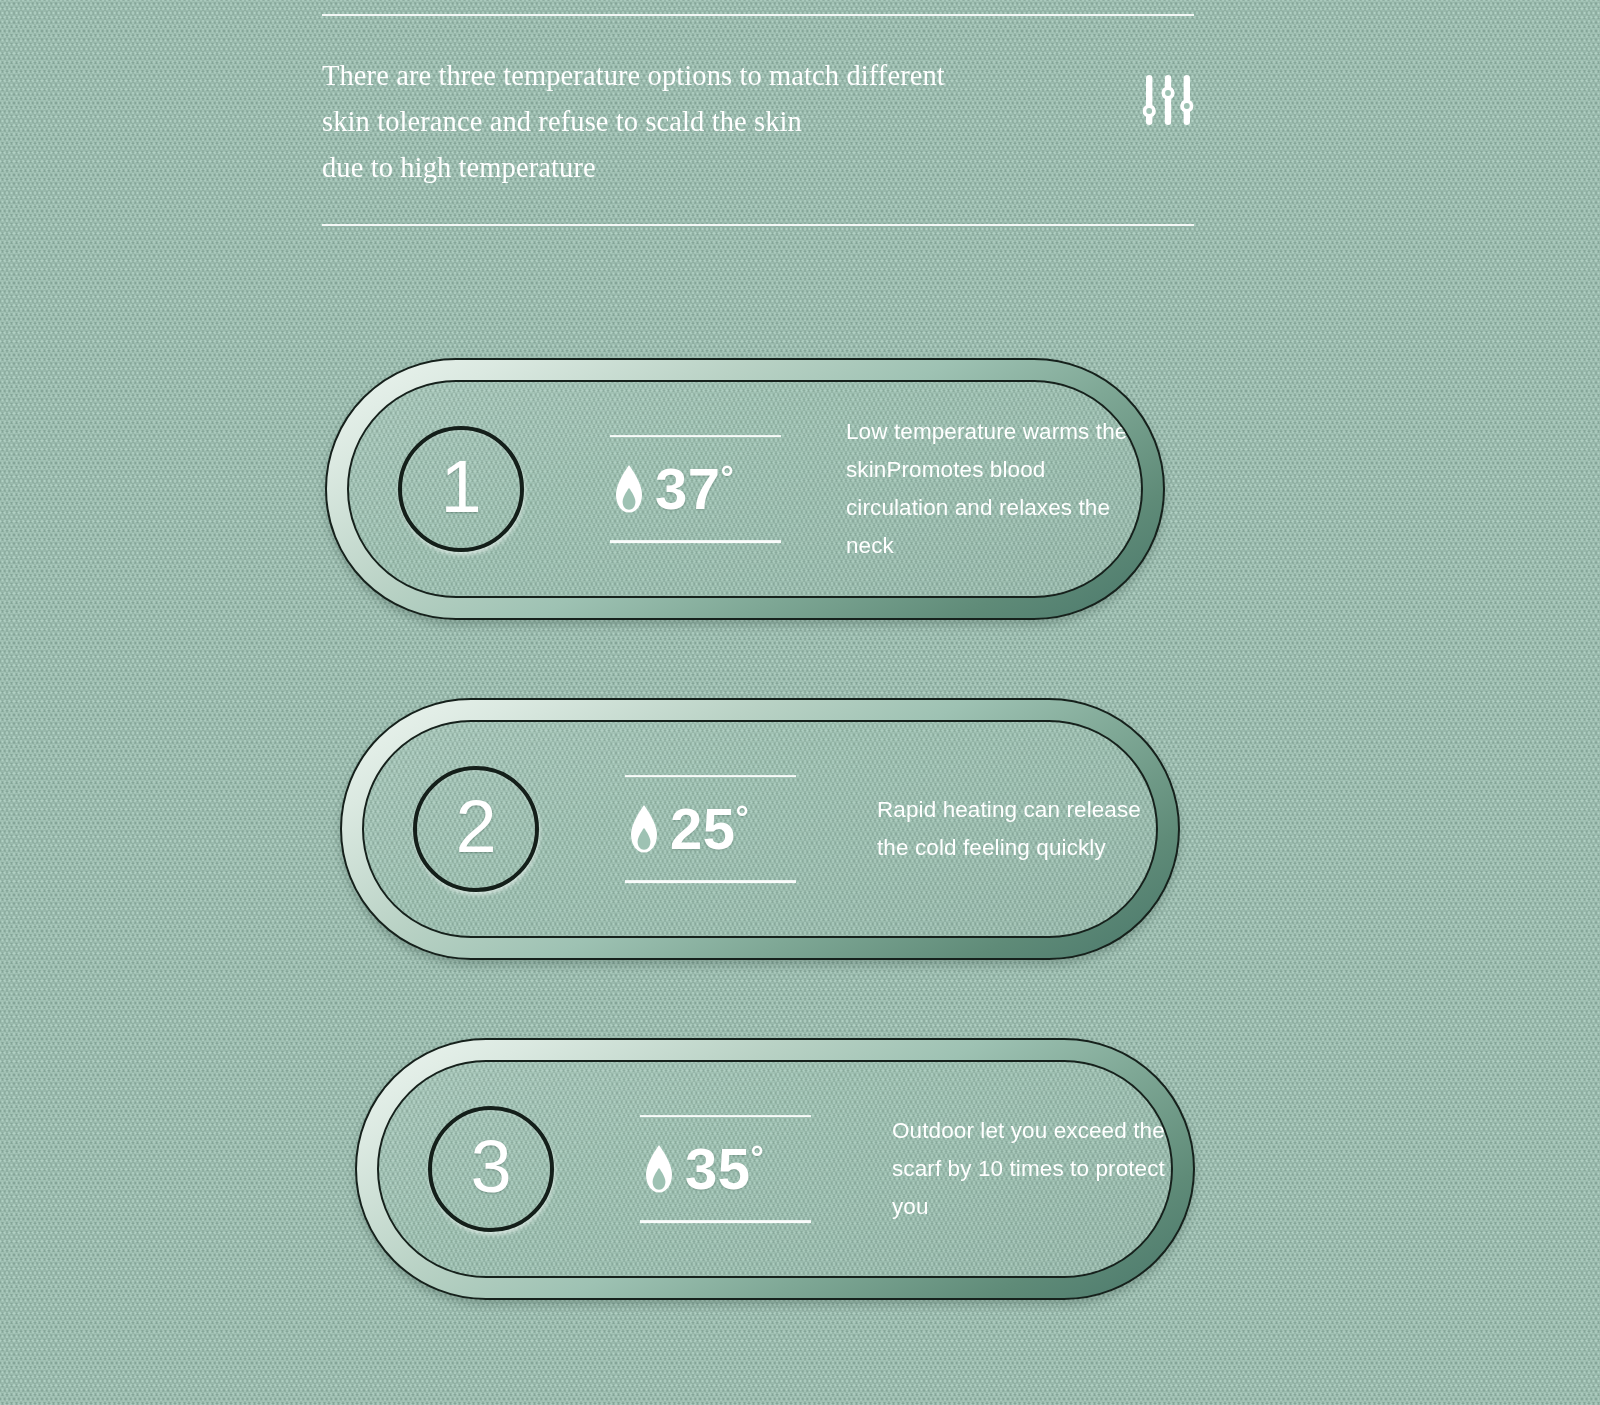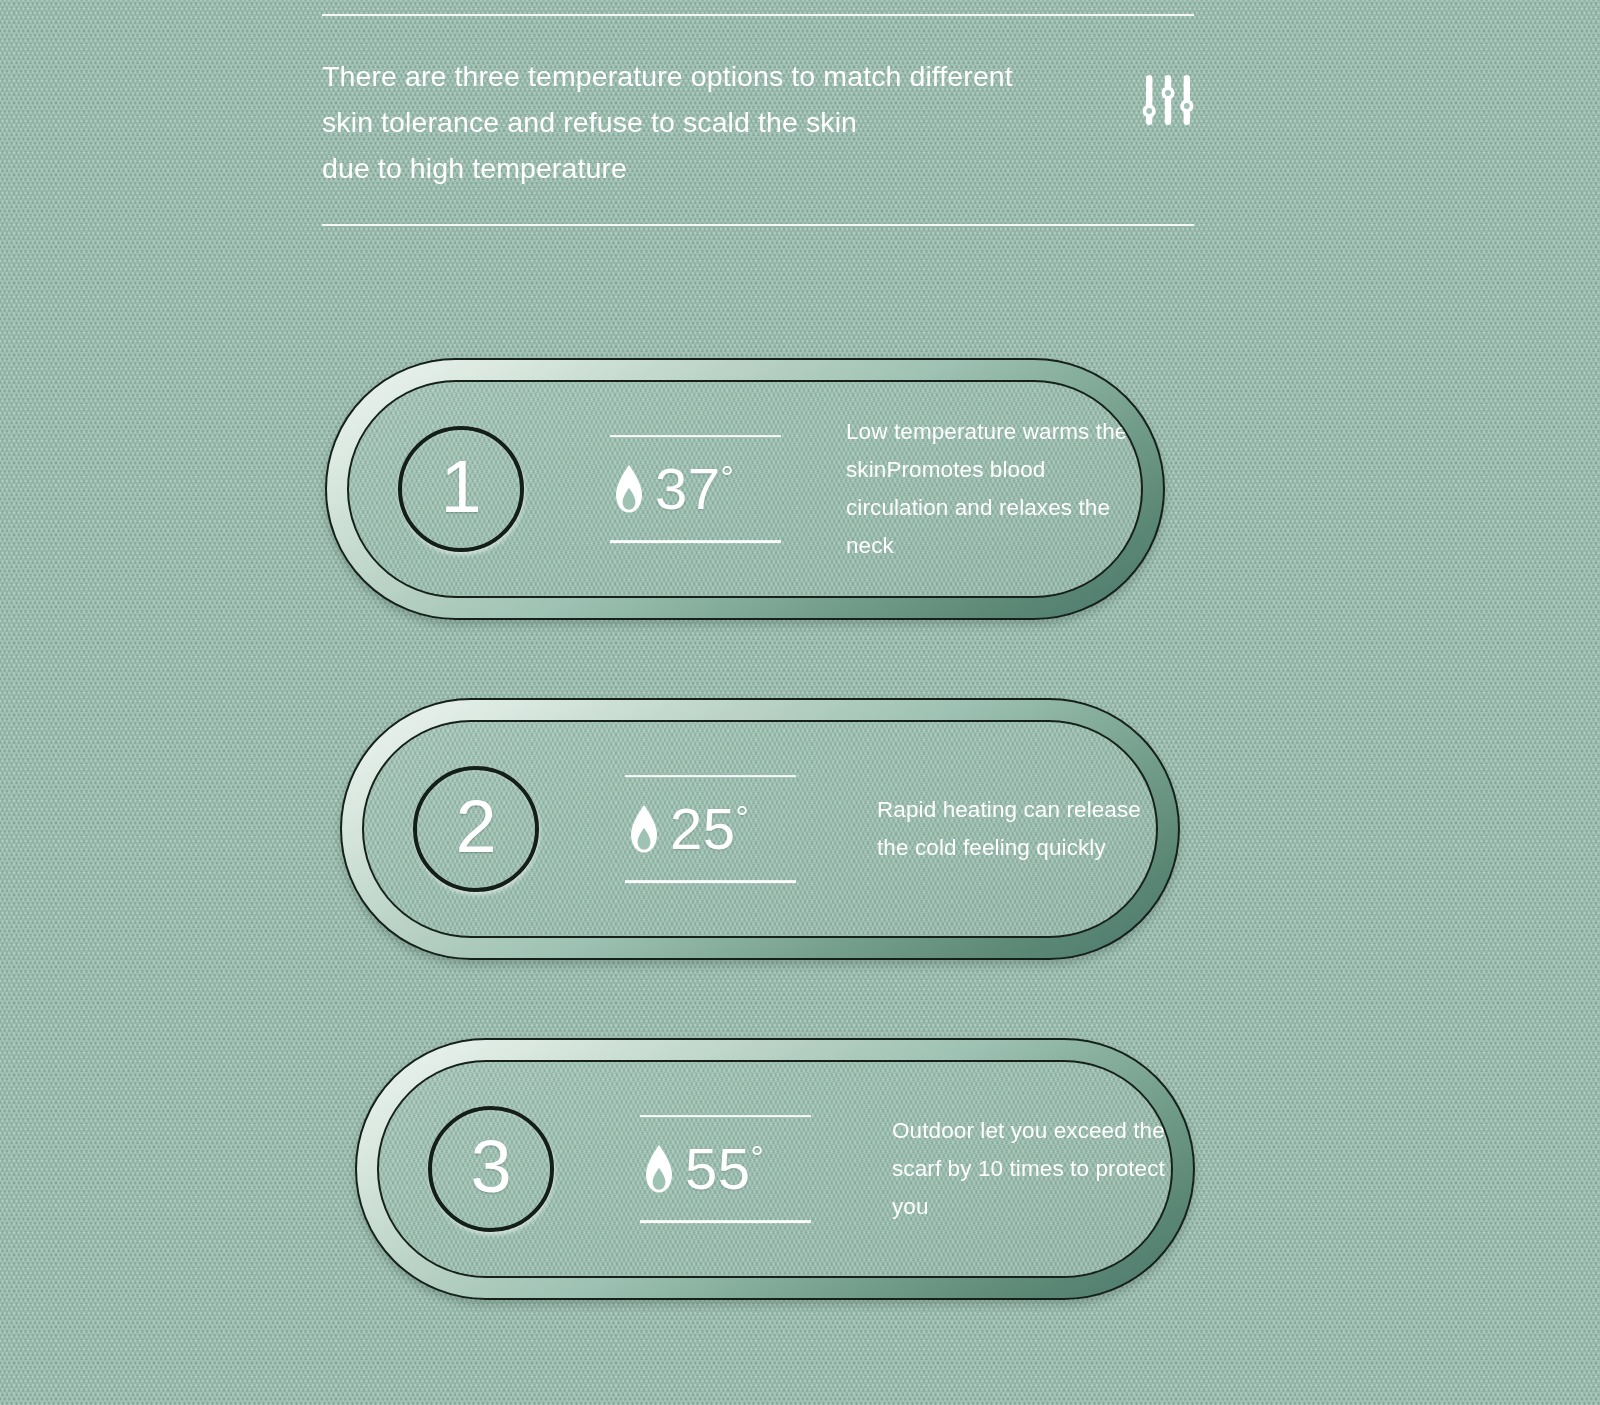--- a/index.html
+++ b/index.html
@@ -40,20 +40,21 @@
   }
 
   #stage { position: absolute; inset: 0; }
 
   
   .header {
     position: absolute;
     left: 322px;
     top: 14px;
     width: 872px;
+    font-family: Liberation Serif, serif;
   }
   .rule {
     height: 2px;
     background: rgba(255,255,255,0.88);
     width: 100%;
   }
   .header-body {
     position: relative;
     display: flex;
     align-items: flex-start;
@@ -179,21 +180,21 @@
     display: flex;
     align-items: center;
     gap: 9px;
     padding: 23px 0 22px 2px;
   }
   .flame-icon { width: 34px; height: 50px; flex: 0 0 auto; }
   .temp-value {
     font-size: 58px;
     line-height: 58px;
     color: #ffffff;
-    font-weight: 400;
+    font-weight: 700;
     letter-spacing: 0.5px;
     text-shadow: 0 1px 2px rgba(40,70,58,0.25);
   }
   .temp-value .deg { font-size: 33px; vertical-align: super; line-height: 1; }
 
   
   .desc {
     position: absolute;
     left: 497px;
     top: 50%;
@@ -308,21 +309,21 @@
 
           <div class="temp-col">
             <div class="temp-rule"></div>
             <div class="temp-row">
               <span class="flame-icon">
                 <svg viewBox="0 0 34 50" width="34" height="50" aria-hidden="true">
                   <path d="M17 1 C17 1 4 18.5 4 30.5 C4 41 9.8 48.5 17 48.5 C24.2 48.5 30 41 30 30.5 C30 18.5 17 1 17 1 Z" fill="#ffffff"></path>
                   <path d="M17 24 C17 24 10.6 32.2 10.6 37.6 C10.6 42.4 13.4 45.6 17 45.6 C20.6 45.6 23.4 42.4 23.4 37.6 C23.4 32.2 17 24 17 24 Z" fill="#9ec2b3"></path>
                 </svg>
               </span>
-              <span class="temp-value"><span>55</span><span class="deg">°</span></span>
+              <span class="temp-value"><span>35</span><span class="deg">°</span></span>
             </div>
             <div class="temp-rule"></div>
           </div>
 
           <div class="desc">Outdoor let you exceed the scarf by 10 times to protect you</div>
         </div>
       </div>
     </div>
 
   </div>

